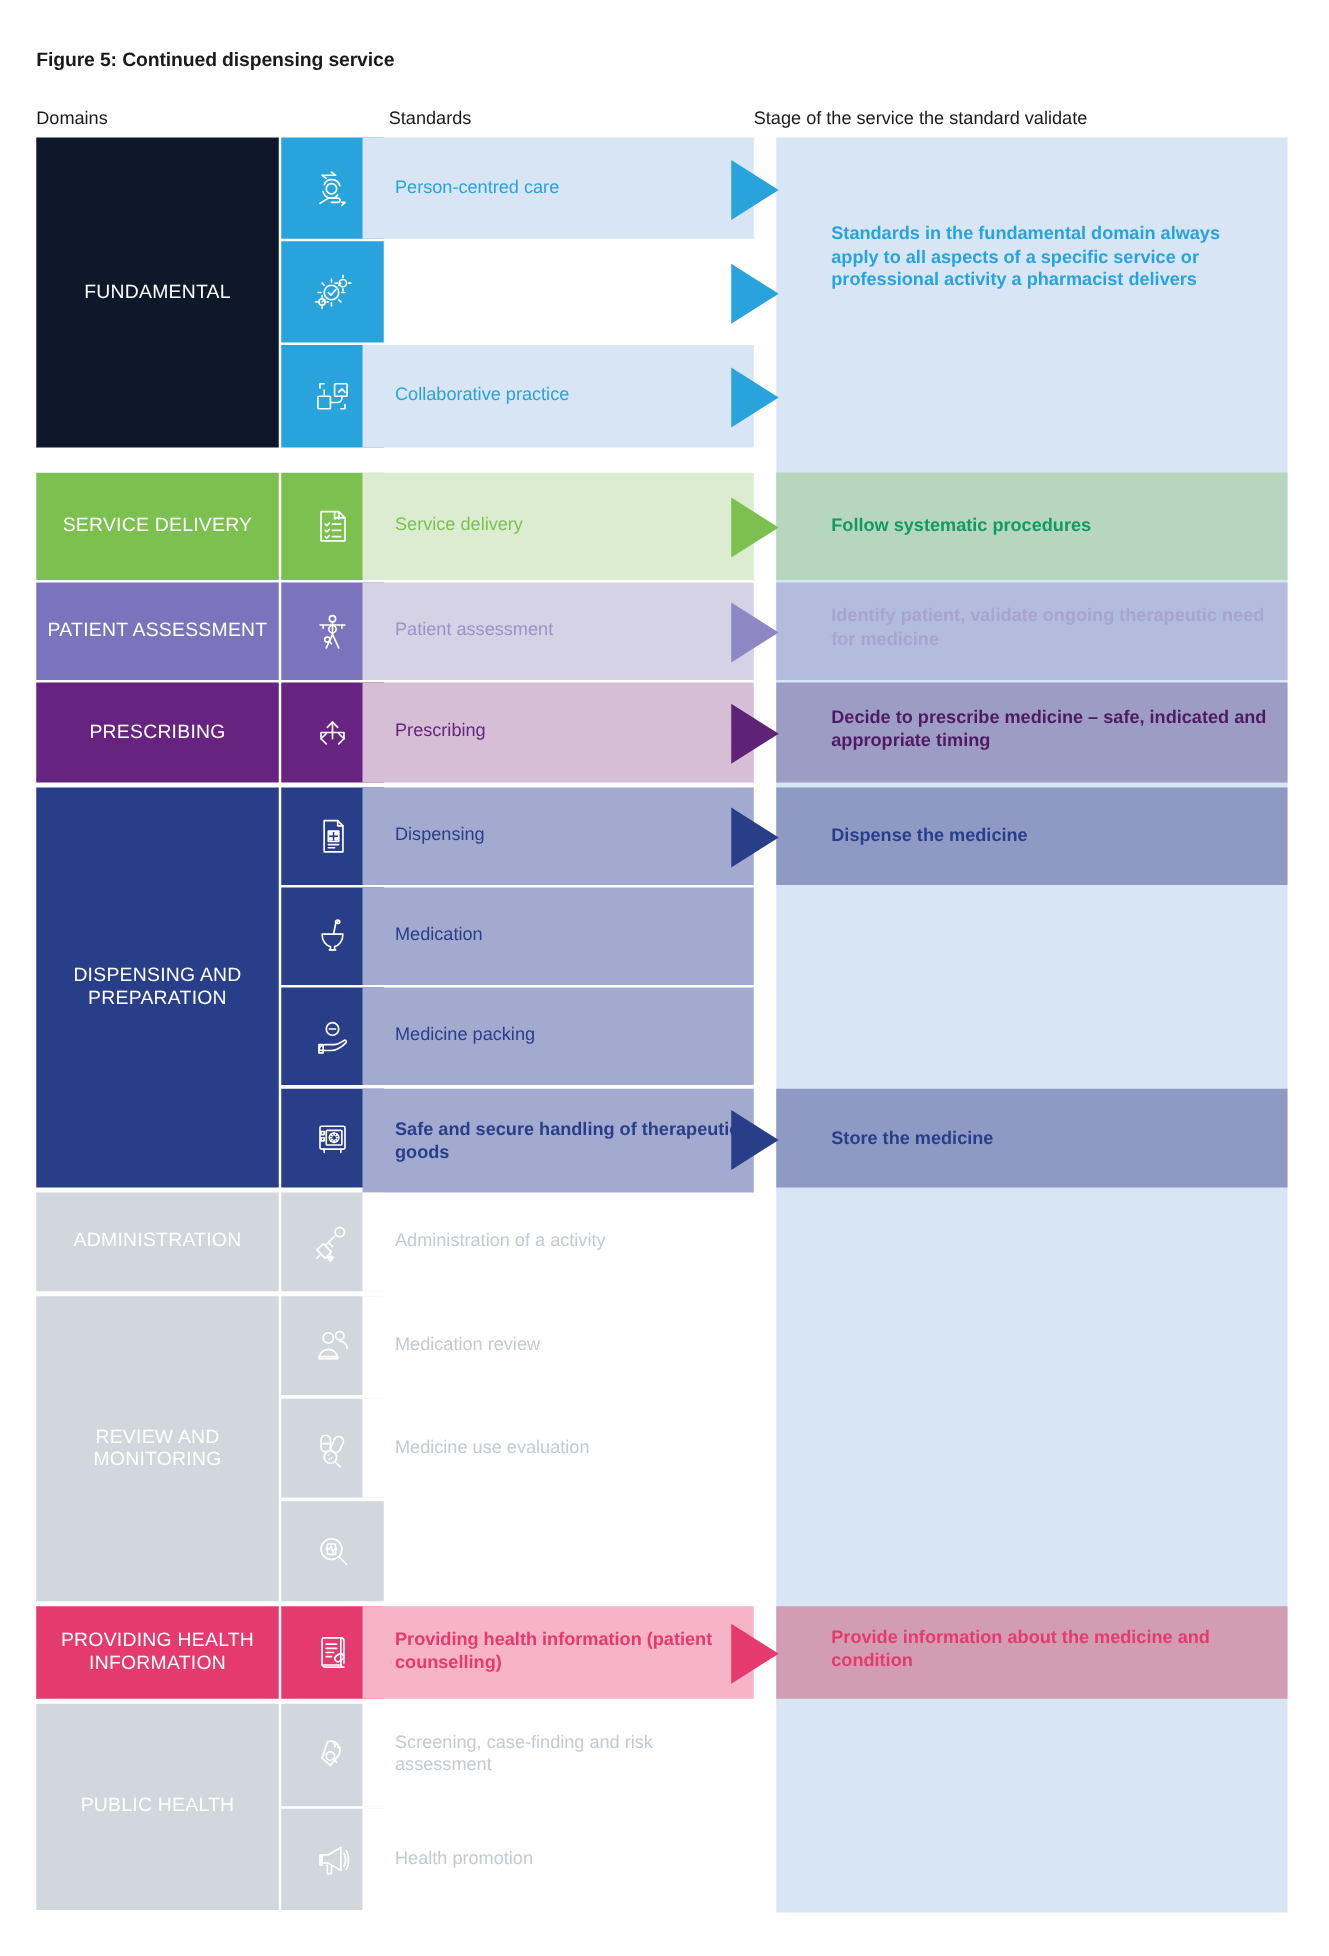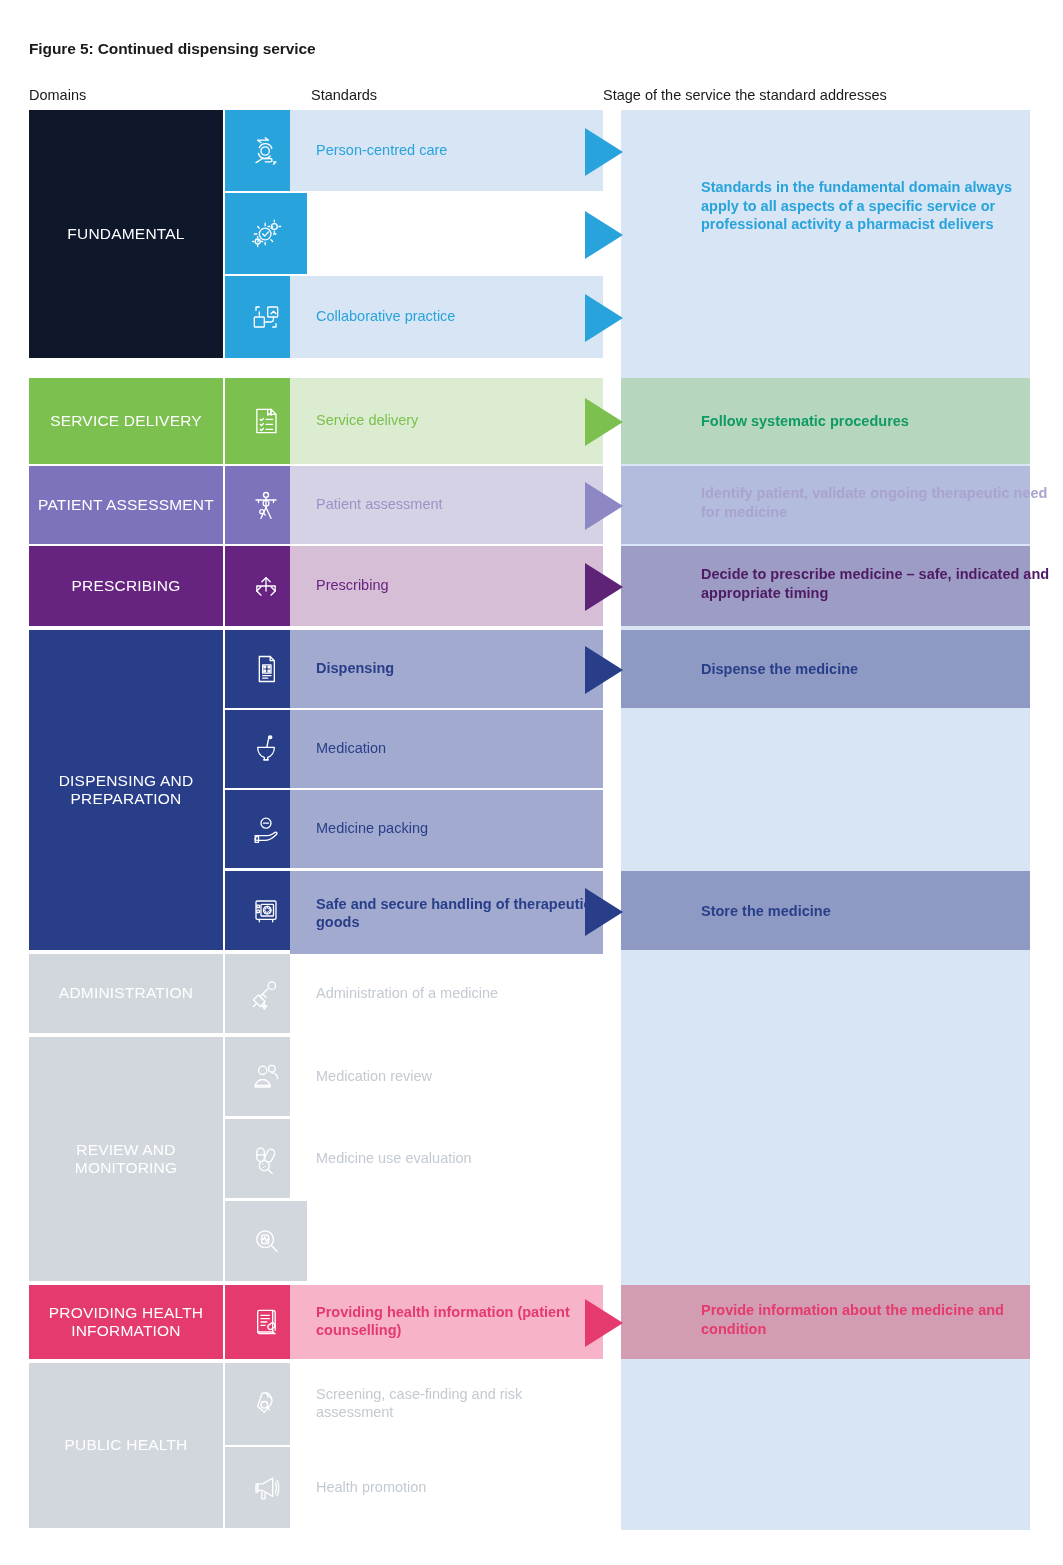--- a/index.html
+++ b/index.html
@@ -53,32 +53,32 @@
     position:absolute;width:0;height:0;
     border-top:24px solid transparent;
     border-bottom:24px solid transparent;
     border-left:38px solid currentColor;
   }
   .stage-band{
     position:absolute;left:621px;width:409px;
   }
   .stage-text{
     position:absolute;left:665px;width:350px;
-    font-size:14.5px;font-weight:bold;line-height:1.28;margin-left:36px;
+    font-size:14.5px;font-weight:bold;line-height:1.28;
   }
   .bold{font-weight:bold;}
 </style>
 </head>
 <body>
 
 <div class="fig-title">Figure 5: Continued dispensing service</div>
 
 <div class="col-head h-domains">Domains</div>
 <div class="col-head h-standards">Standards</div>
-<div class="col-head h-stage">Stage of the service the standard addresses</div>
+<div class="col-head h-stage">Stage of the service the standard validate</div>
 
 <div class="stage-panel"></div>
 
 <div class="grid" id="grid">
     <div class="icon-cell" style="top: 110px; height: 81px; background: rgb(41, 163, 220); color: rgb(255, 255, 255);">
       <svg viewBox="0 0 48 48">
         <path fill="none" stroke="currentColor" stroke-width="1.6" stroke-linecap="round" stroke-linejoin="round" d="M14 11h13l-4-3M14 11l4 3"></path>
         <circle fill="none" stroke="currentColor" stroke-width="1.6" stroke-linecap="round" stroke-linejoin="round" cx="23" cy="24" r="5"></circle>
         <path fill="none" stroke="currentColor" stroke-width="1.6" stroke-linecap="round" stroke-linejoin="round" d="M31 21a8 8 0 0 0-15-1M15 27a8 8 0 0 0 14 3"></path>
         <path fill="none" stroke="currentColor" stroke-width="1.6" stroke-linecap="round" stroke-linejoin="round" d="M12 38l8-5h9c3 0 3 4 0 4h-6"></path>
@@ -168,21 +168,21 @@
     <div class="stage-band" style="top: 630px; height: 78px; background: rgb(142, 154, 196);"></div>
     <div class="icon-cell" style="top: 630px; height: 78px; background: rgb(40, 62, 137); color: rgb(255, 255, 255);">
       <svg viewBox="0 0 48 48">
         <path fill="none" stroke="currentColor" stroke-width="1.6" stroke-linecap="round" stroke-linejoin="round" d="M16 9h13l5 5v25H16z"></path>
         <path fill="none" stroke="currentColor" stroke-width="1.6" stroke-linecap="round" stroke-linejoin="round" d="M29 9v5h5"></path>
         <rect fill="none" stroke="currentColor" stroke-width="1.6" stroke-linecap="round" stroke-linejoin="round" x="20" y="19" width="10" height="10"></rect>
         <path fill="none" stroke="currentColor" stroke-width="1.6" stroke-linecap="round" stroke-linejoin="round" d="M21.5 20.5h2v2h-2zM26.5 20.5h2v2h-2zM21.5 25.5h2v2h-2zM26.5 25.5h2v2h-2z"></path>
         <path fill="none" stroke="currentColor" stroke-width="1.6" stroke-linecap="round" stroke-linejoin="round" d="M20 32h10M20 35h6"></path>
       </svg>
     </div>
-    <div class="std-cell bold" style="top: 630px; height: 78px; background: rgb(163, 170, 207); color: rgb(40, 62, 137); font-weight: bold;">
+    <div class="std-cell bold" style="top: 630px; height: 78px; background: rgb(163, 170, 207); color: rgb(40, 62, 137); font-weight: normal;">
       <span>Dispensing</span>
     </div>
     <div class="arrow" style="left: 585px; top: 646px; color: rgb(40, 62, 137);"></div>
     <div class="stage-text" style="color: rgb(40, 62, 137); top: 660px;">Dispense the medicine</div>
     <div class="icon-cell" style="top: 710px; height: 78px; background: rgb(40, 62, 137); color: rgb(255, 255, 255);">
       <svg viewBox="0 0 48 48">
         <path fill="none" stroke="currentColor" stroke-width="1.6" stroke-linecap="round" stroke-linejoin="round" d="M14 22h20c0 7-4 11-8 12v3h-4v-3c-4-1-8-5-8-12z"></path>
         <path fill="none" stroke="currentColor" stroke-width="1.6" stroke-linecap="round" stroke-linejoin="round" d="M21 37h6"></path>
         <path fill="none" stroke="currentColor" stroke-width="1.6" stroke-linecap="round" stroke-linejoin="round" d="M25 22 27 12l3-3"></path>
         <ellipse fill="none" stroke="currentColor" stroke-width="1.6" stroke-linecap="round" stroke-linejoin="round" cx="29" cy="10" rx="2" ry="1.6"></ellipse>
@@ -222,21 +222,21 @@
       <svg viewBox="0 0 48 48">
         <circle fill="none" stroke="currentColor" stroke-width="1.6" stroke-linecap="round" stroke-linejoin="round" cx="31" cy="14" r="4.5"></circle>
         <path fill="none" stroke="currentColor" stroke-width="1.6" stroke-linecap="round" stroke-linejoin="round" d="m26 18-9 9"></path>
         <path fill="none" stroke="currentColor" stroke-width="1.6" stroke-linecap="round" stroke-linejoin="round" d="m15 25 8 8-6 6-8-8z"></path>
         <path fill="none" stroke="currentColor" stroke-width="1.6" stroke-linecap="round" stroke-linejoin="round" d="m17 27 4 4M20 24l4 4"></path>
         <path fill="none" stroke="currentColor" stroke-width="1.6" stroke-linecap="round" stroke-linejoin="round" d="m12 36-3 3"></path>
         <path fill="none" stroke="currentColor" stroke-width="1.6" stroke-linecap="round" stroke-linejoin="round" d="M22 34v5M19 38h6l-3 4z"></path>
       </svg>
     </div>
     <div class="std-cell" style="top: 954px; height: 79px; background: rgb(255, 255, 255); color: rgb(195, 202, 210);">
-      <span>Administration of a medicine</span>
+      <span>Administration of a activity</span>
     </div>
     <div class="icon-cell" style="top: 1037px; height: 79px; background: rgb(210, 215, 221); color: rgb(255, 255, 255);">
       <svg viewBox="0 0 48 48">
         <circle fill="none" stroke="currentColor" stroke-width="1.6" stroke-linecap="round" stroke-linejoin="round" cx="20" cy="16" r="5"></circle>
         <path fill="none" stroke="currentColor" stroke-width="1.6" stroke-linecap="round" stroke-linejoin="round" d="M11 36c0-5 4-9 9-9s9 4 9 9z"></path>
         <circle fill="none" stroke="currentColor" stroke-width="1.6" stroke-linecap="round" stroke-linejoin="round" cx="31" cy="14" r="4"></circle>
         <path fill="none" stroke="currentColor" stroke-width="1.6" stroke-linecap="round" stroke-linejoin="round" d="M31 19c4 0 7 3 7 7"></path>
         <path fill="none" stroke="currentColor" stroke-width="1.6" stroke-linecap="round" stroke-linejoin="round" d="M11 34h18"></path>
       </svg>
     </div>

